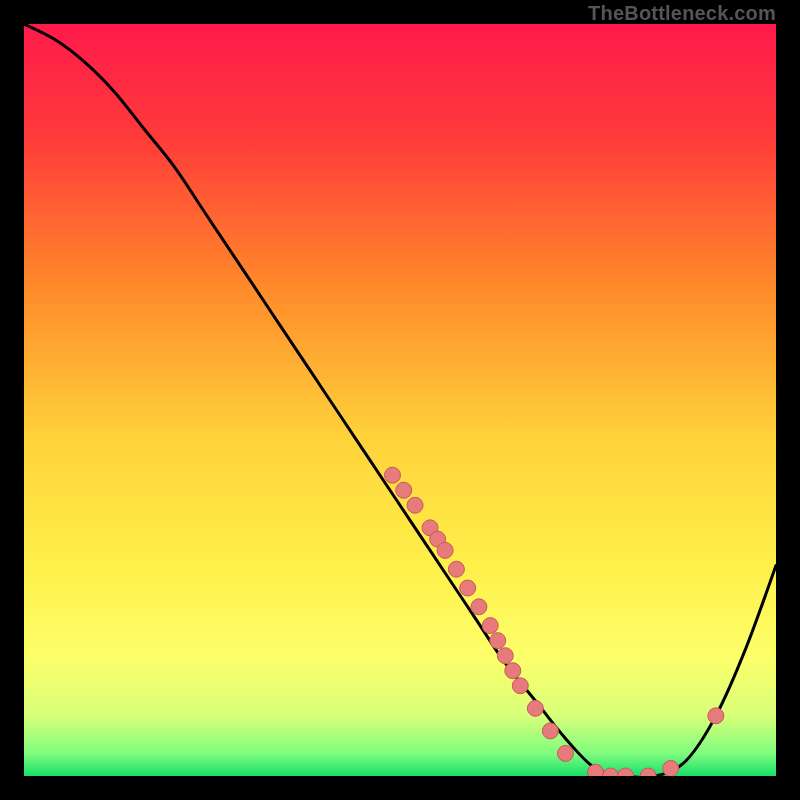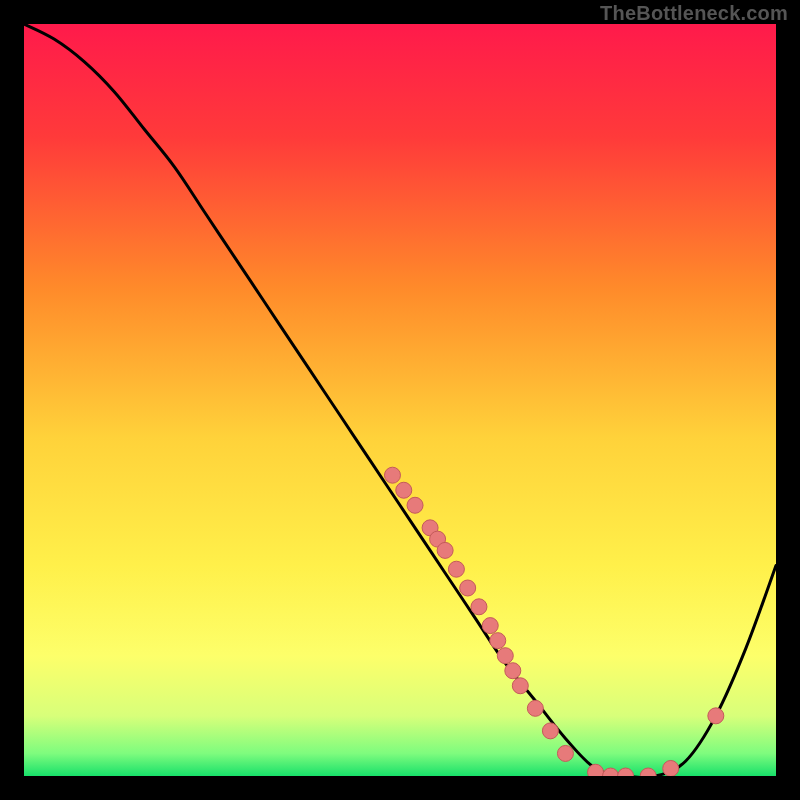--- a/index.html
+++ b/index.html
@@ -23,21 +23,21 @@
     position: absolute;
     top: 24px;
     left: 24px;
     width: 752px;
     height: 752px;
     overflow: hidden;
   }
   .attribution {
     position: absolute;
     top: 2px;
-    right: 12px;
+    right: 24px;
     color: #555;
     font-size: 20px;
     font-weight: 600;
     letter-spacing: 0.2px;
   }
   svg {
     position: absolute;
     inset: 0;
   }
 </style>

